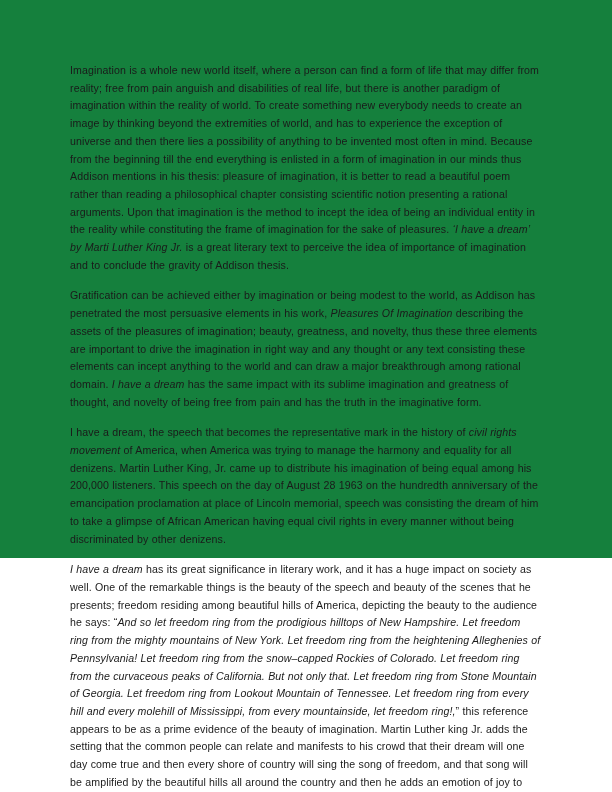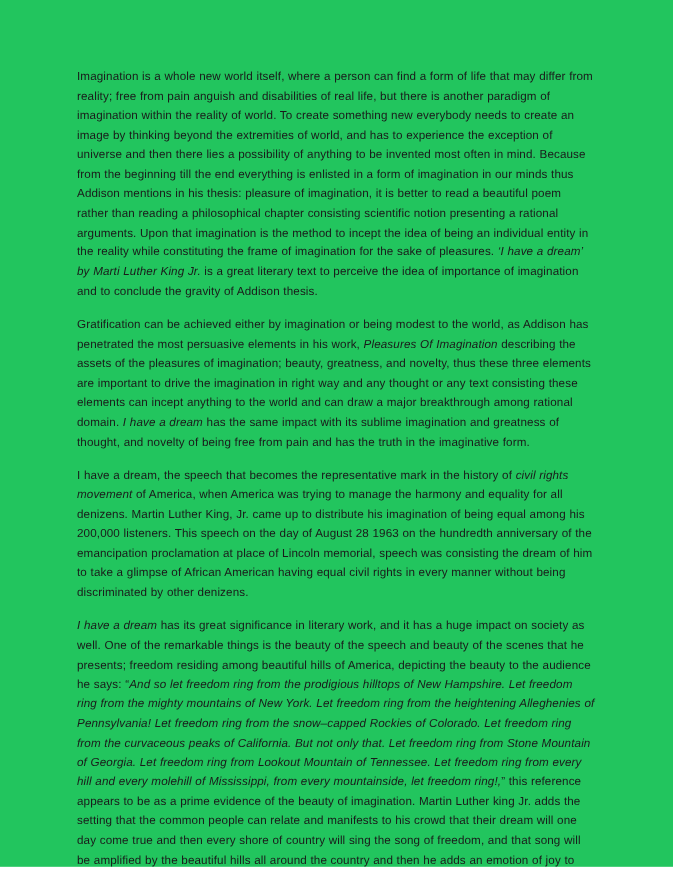--- a/index.html
+++ b/index.html
@@ -11,22 +11,22 @@
     width: 612px;
     height: 792px;
     overflow: hidden;
     font-family: "Liberation Sans", sans-serif;
     color: #000000;
     -webkit-font-smoothing: antialiased;
   }
   .page {
     position: relative;
     width: 612px;
-    height: 788px;
-    background: #22c55e;
+    height: 558px;
+    background: #15803d;
     box-sizing: border-box;
   }
   .text-column {
     position: absolute;
     left: 70px;
     top: 62px;
     width: 471px;
   }
   p.para {
     margin: 0 0 13px 0;

